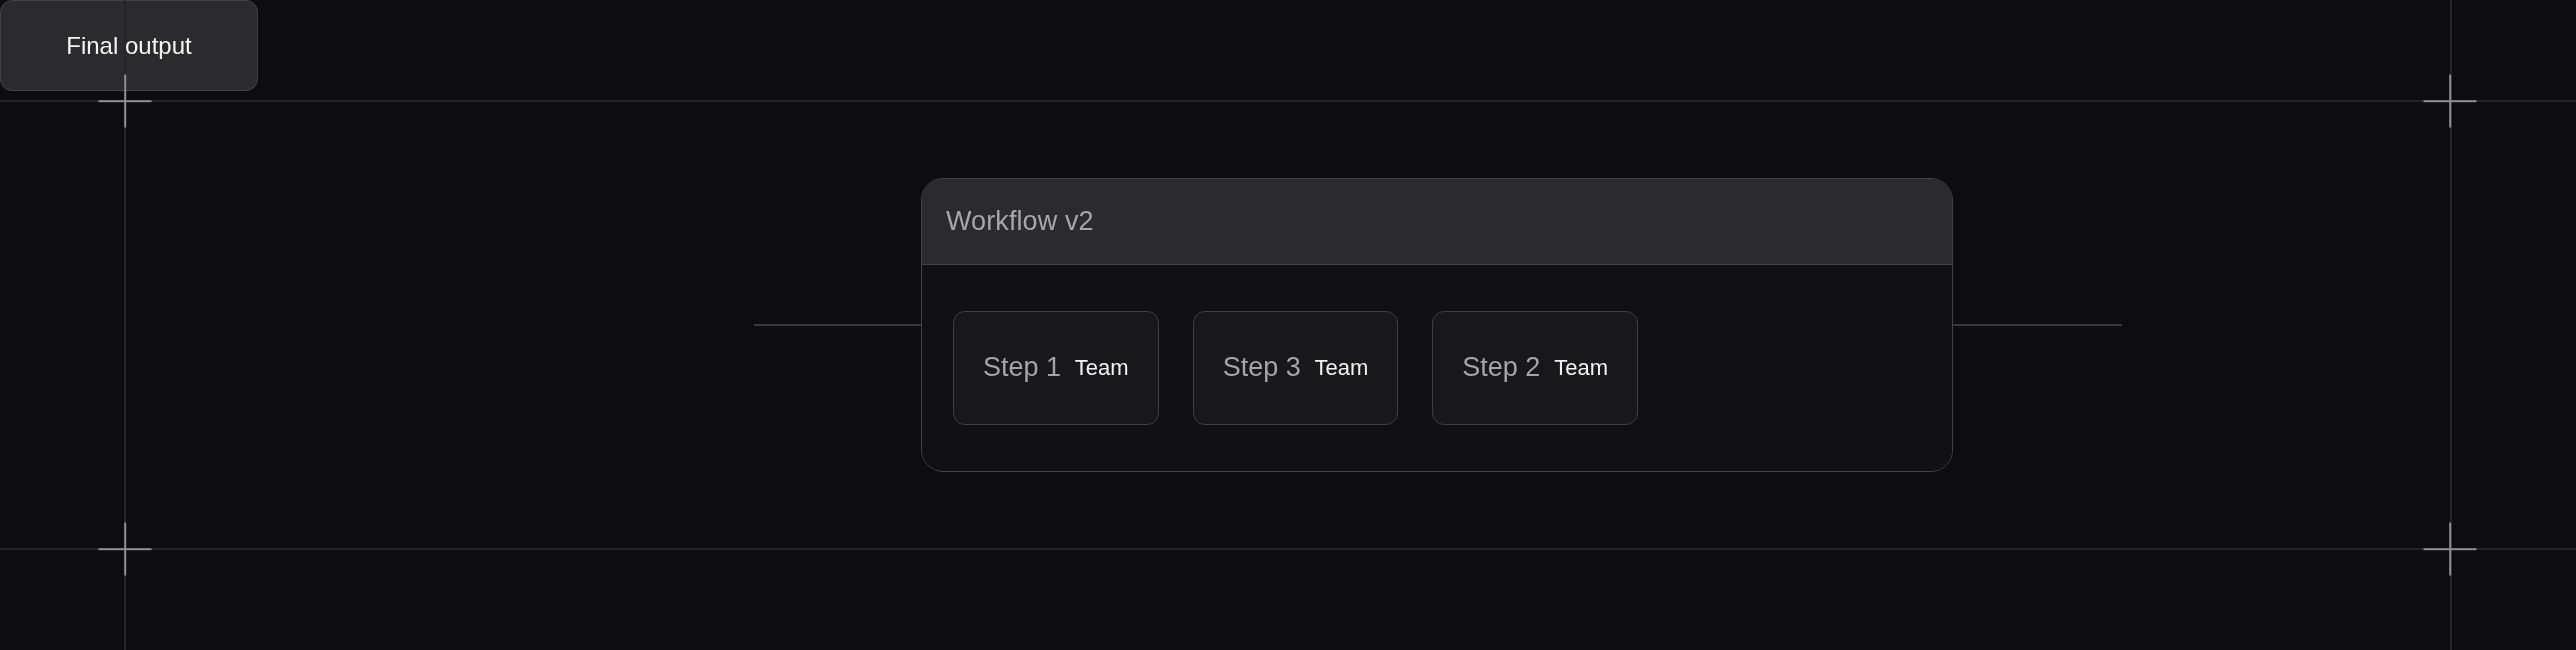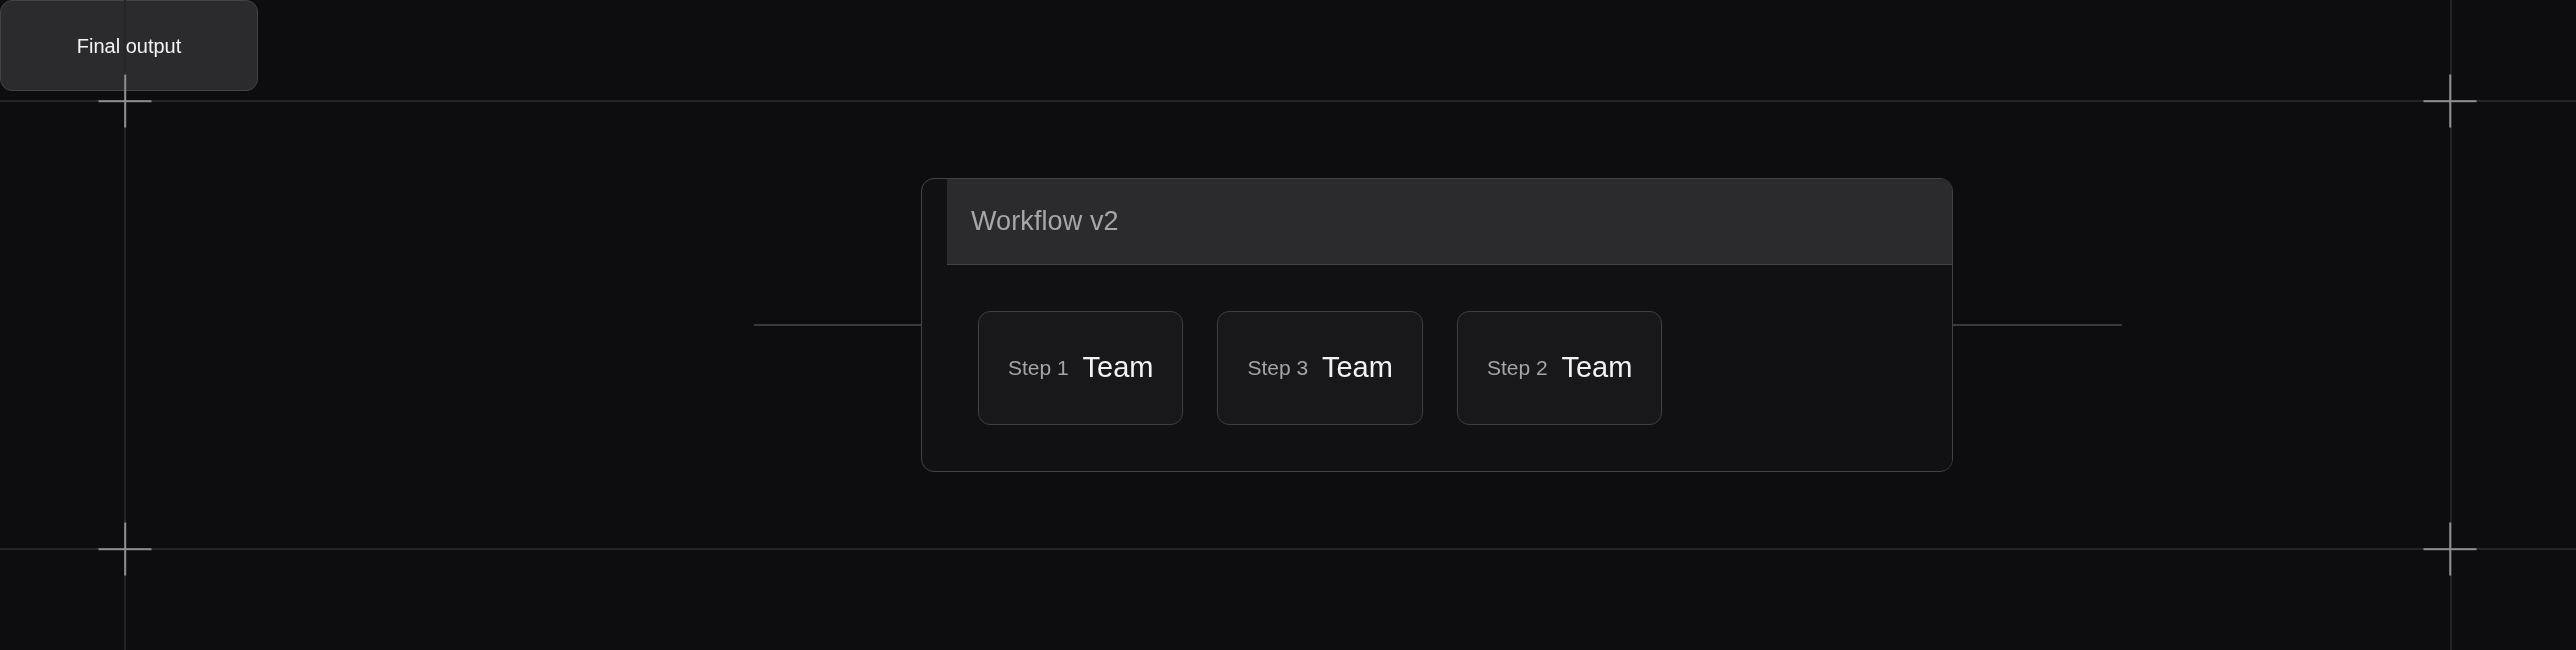--- a/index.html
+++ b/index.html
@@ -65,24 +65,23 @@
     position: absolute;
     height: 1.7px;
     background: #3a3a3d;
     pointer-events: none;
   }
 
   
   .node {
     position: absolute;
     border: 1.7px solid #434347;
-    border-radius: 13px;
+    border-radius: 22px;
     background: #111113;
     overflow: hidden;
-    padding-left: 25px;
   }
 
   .node-header {
     background: #2b2b2d;
     border-bottom: 1.7px solid #434347;
     display: flex;
     align-items: center;
     padding: 0 24px;
     width: 100%;
   }
@@ -154,45 +153,45 @@
     height: 114px;
     display: flex;
     align-items: center;
     justify-content: center;
     gap: 13.8px;
     padding: 0 29px;
     white-space: nowrap;
   }
   .step-chip .step-label {
     color: #a4a4a9;
-    font-size: 21px;
+    font-size: 27px;
     line-height: 1;
   }
   .step-chip .step-value {
     color: #f2f2f4;
-    font-size: 29px;
+    font-size: 22px;
     line-height: 1;
   }
 
   
   #node-final-output {
     left: 2121px;
     top: 280px;
     width: 258px;
     height: 91px;
     background: #2b2b2d;
     border: 1.7px solid #434347;
     border-radius: 12px;
     display: flex;
     align-items: center;
     justify-content: center;
   }
   #node-final-output .final-output-label {
     color: #f4f4f6;
-    font-size: 20px;
+    font-size: 24px;
     line-height: 1;
     white-space: nowrap;
   }
 </style>
 </head>
 <body>
 
 <div class="canvas">
 
   <div class="grid-line h" style="top:100px;"></div>

